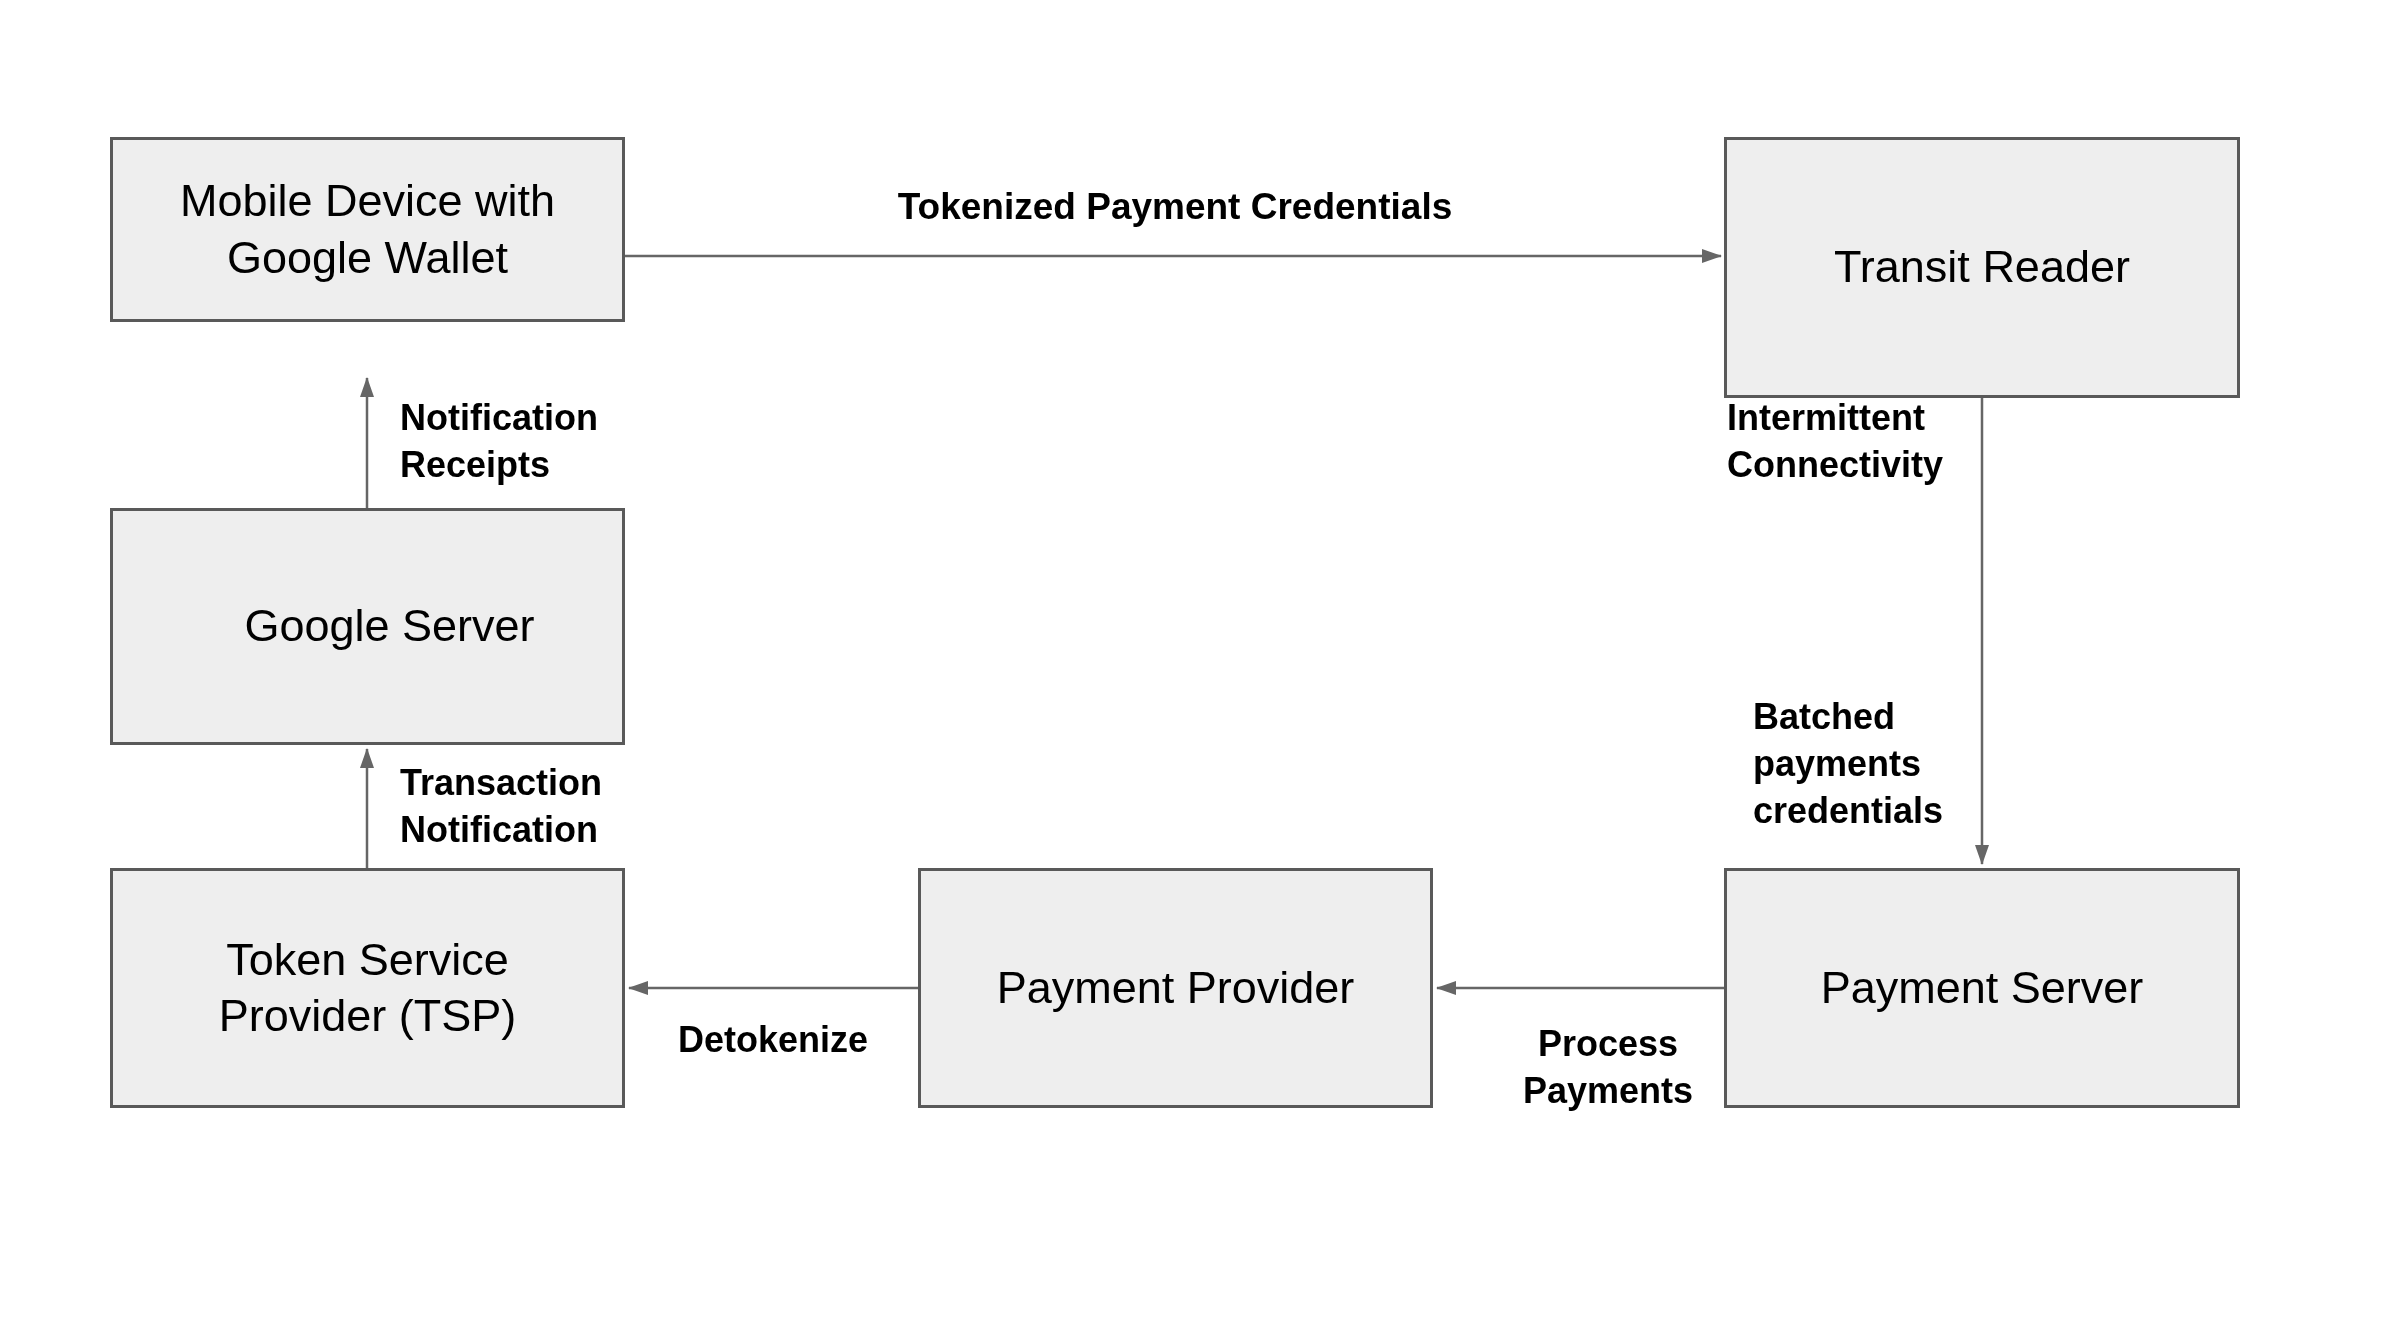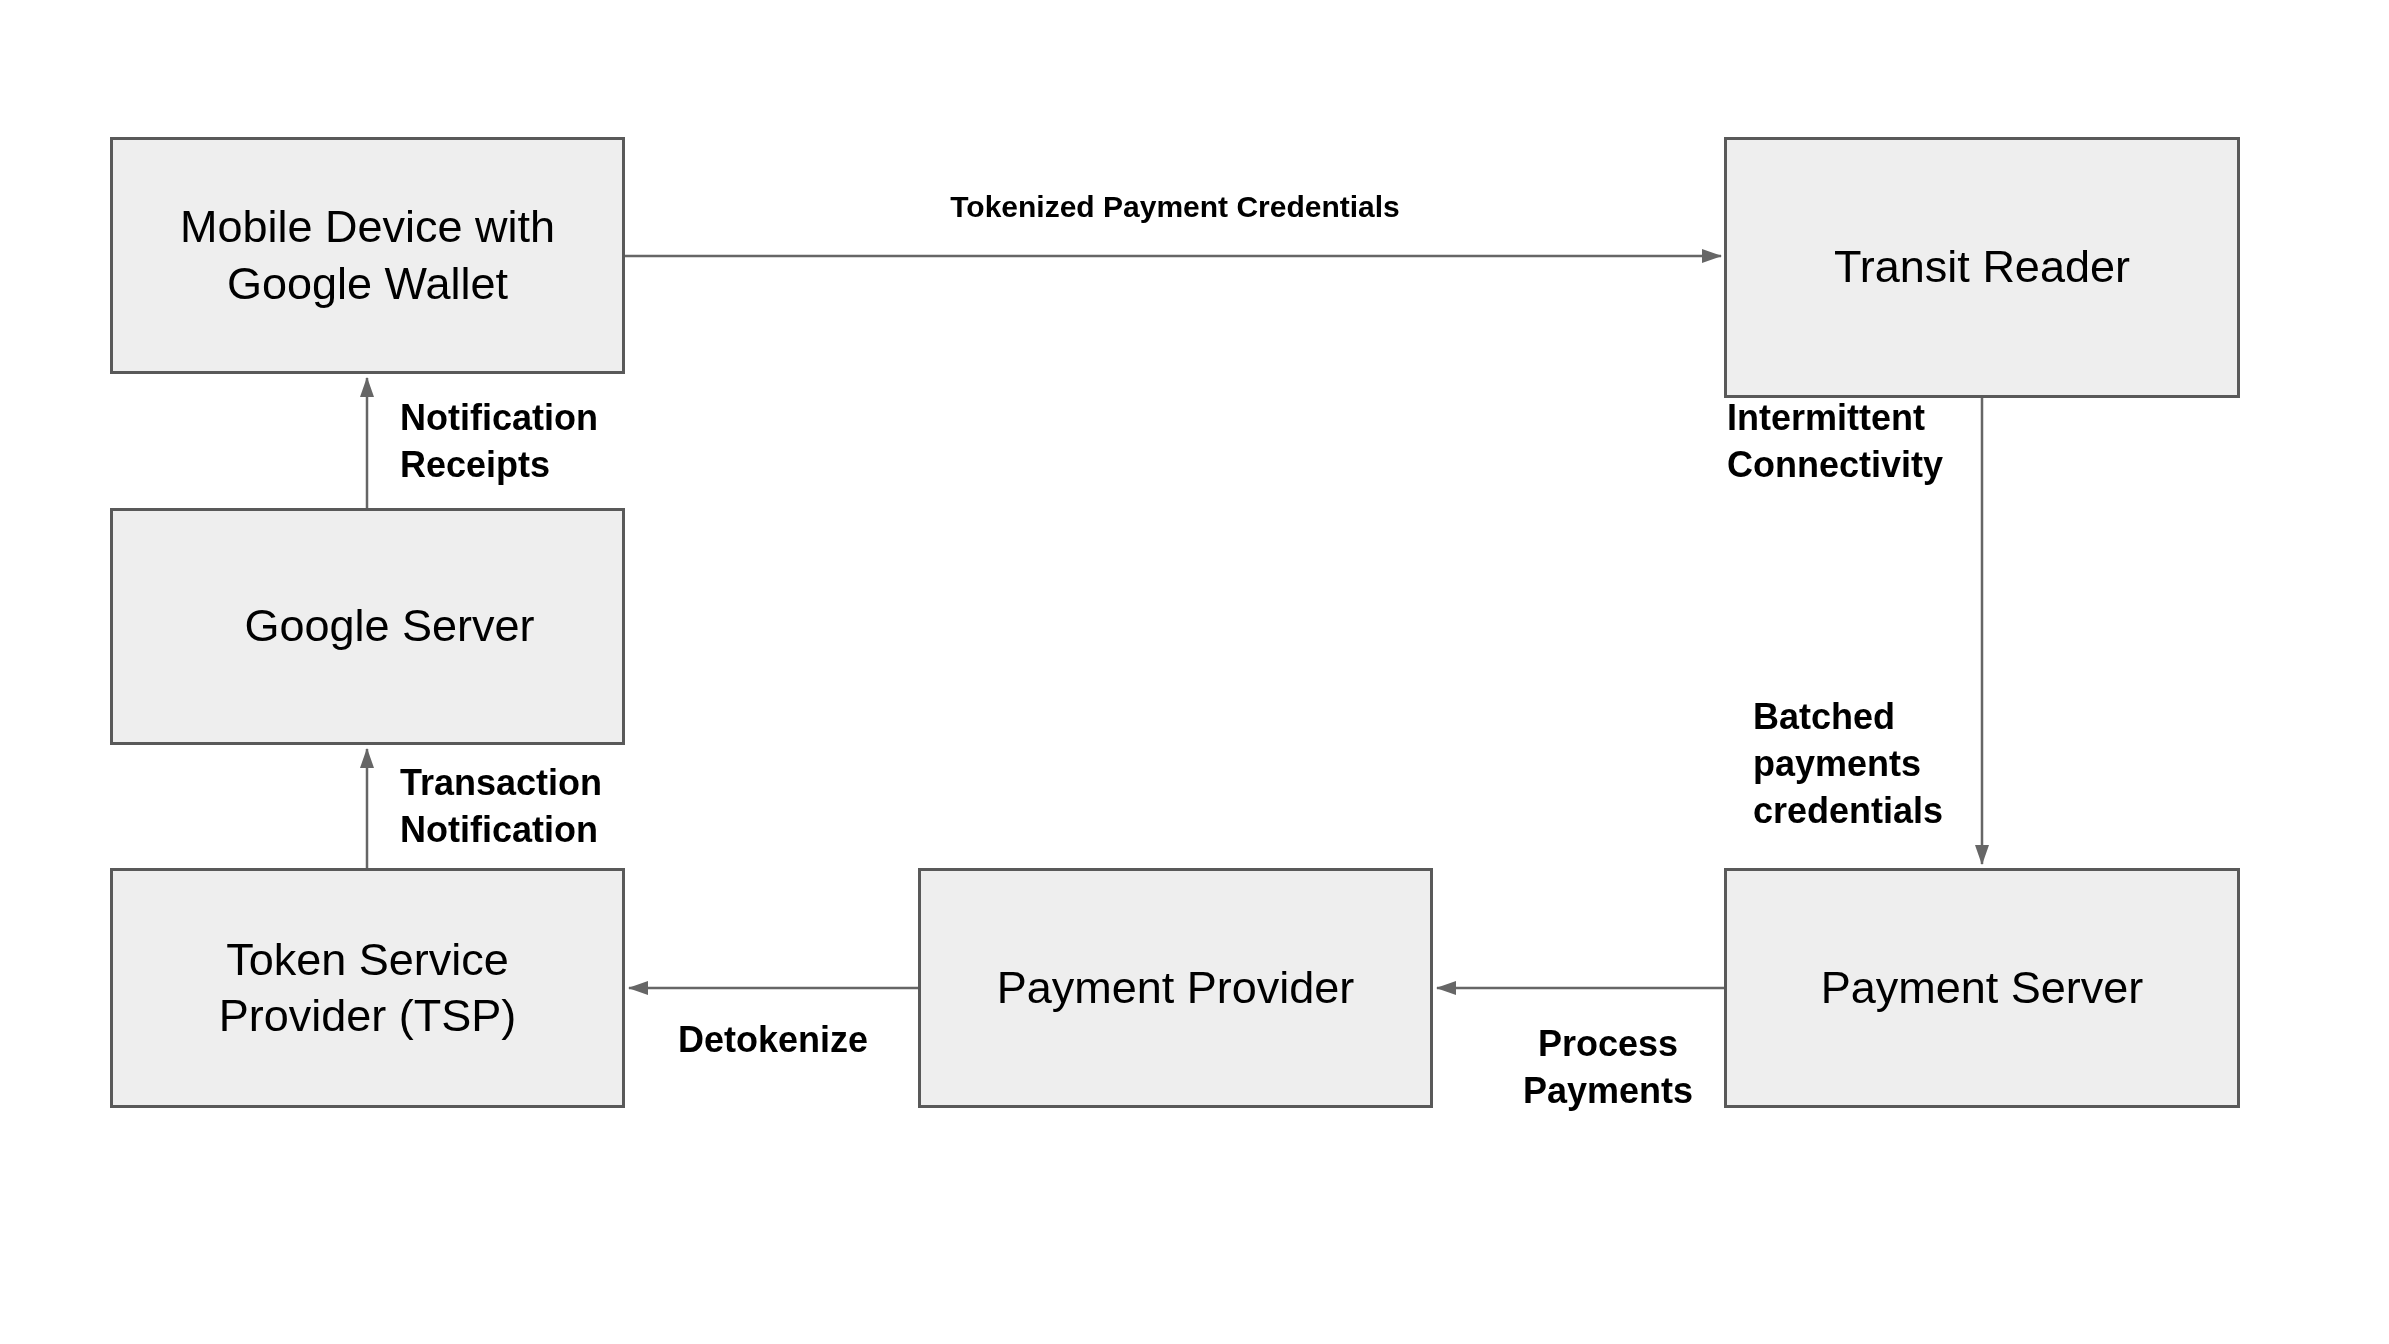--- a/index.html
+++ b/index.html
@@ -39,32 +39,32 @@
   }
   .edge-label {
     position: absolute;
     font-weight: bold;
     color: #000000;
     font-size: 36px;
     line-height: 47px;
     white-space: pre-line;
   }
   .edge-label.big {
-    font-size: 30px;
+    font-size: 37px;
     line-height: 50px;
   }
   .edge-label.center {
     transform: translateX(-50%);
     text-align: center;
   }
   .edge-label.right {
     text-align: left;
   }
   
-  #node-mobile-device      { left: 110px;  top: 137px; width: 515px; height: 237px; }
+  #node-mobile-device      { left: 110px;  top: 137px; width: 515px; height: 185px; }
   #node-transit-reader     { left: 1724px; top: 137px; width: 516px; height: 261px; }
   #node-google-server      { left: 110px;  top: 508px; width: 515px; height: 237px; padding-left: 44px; }
   #node-tsp                { left: 110px;  top: 868px; width: 515px; height: 240px; }
   #node-payment-processor  { left: 918px;  top: 868px; width: 515px; height: 240px; }
   #node-transit-server     { left: 1724px; top: 868px; width: 516px; height: 240px; }
   
   #label-tokenized        { left: 1175px; top: 182px; }
   #label-receipts         { left: 400px;  top: 394px; }
   #label-transaction      { left: 400px;  top: 759px; }
   #label-intermittent     { right: 446px; top: 394px; }

